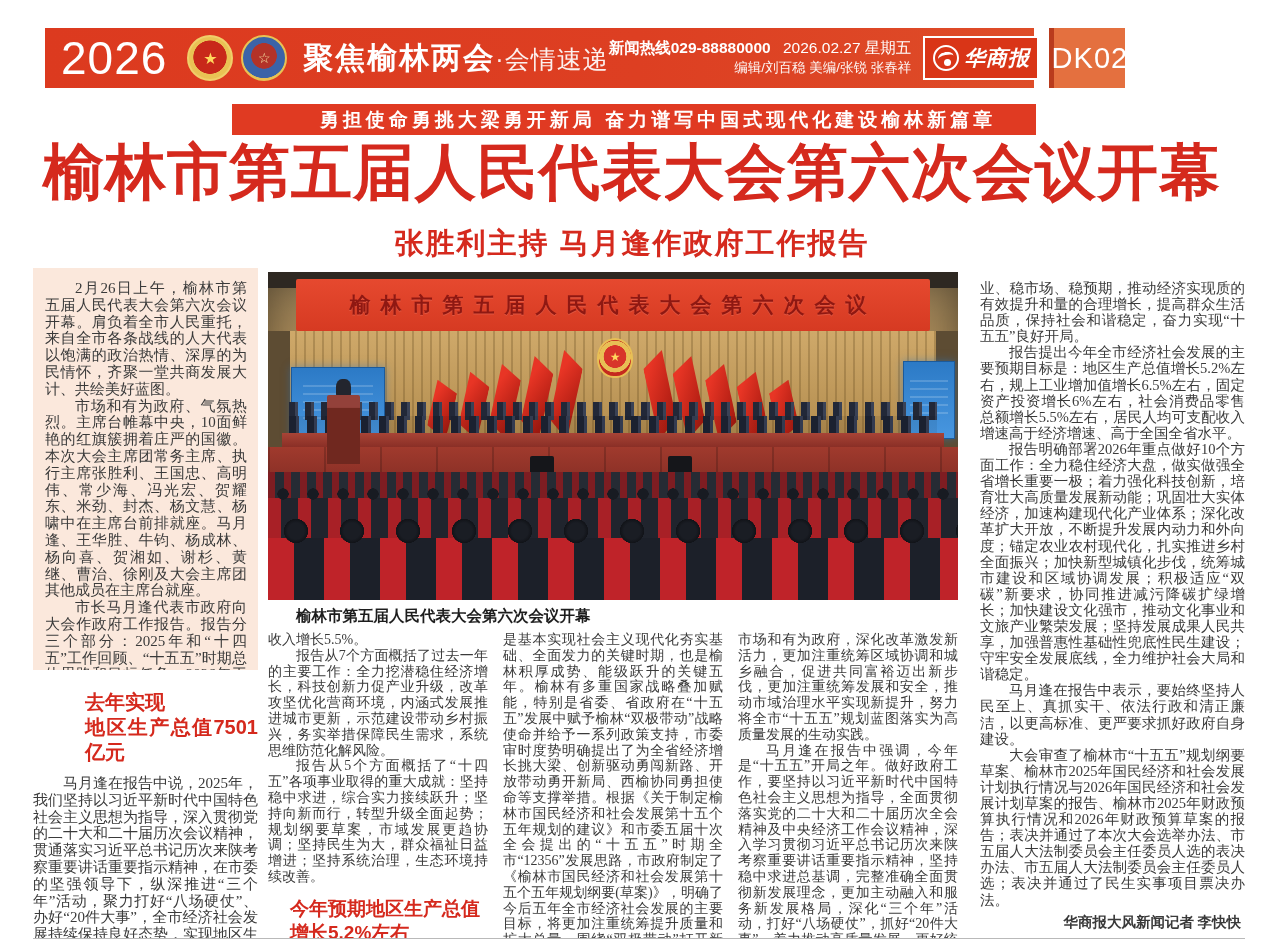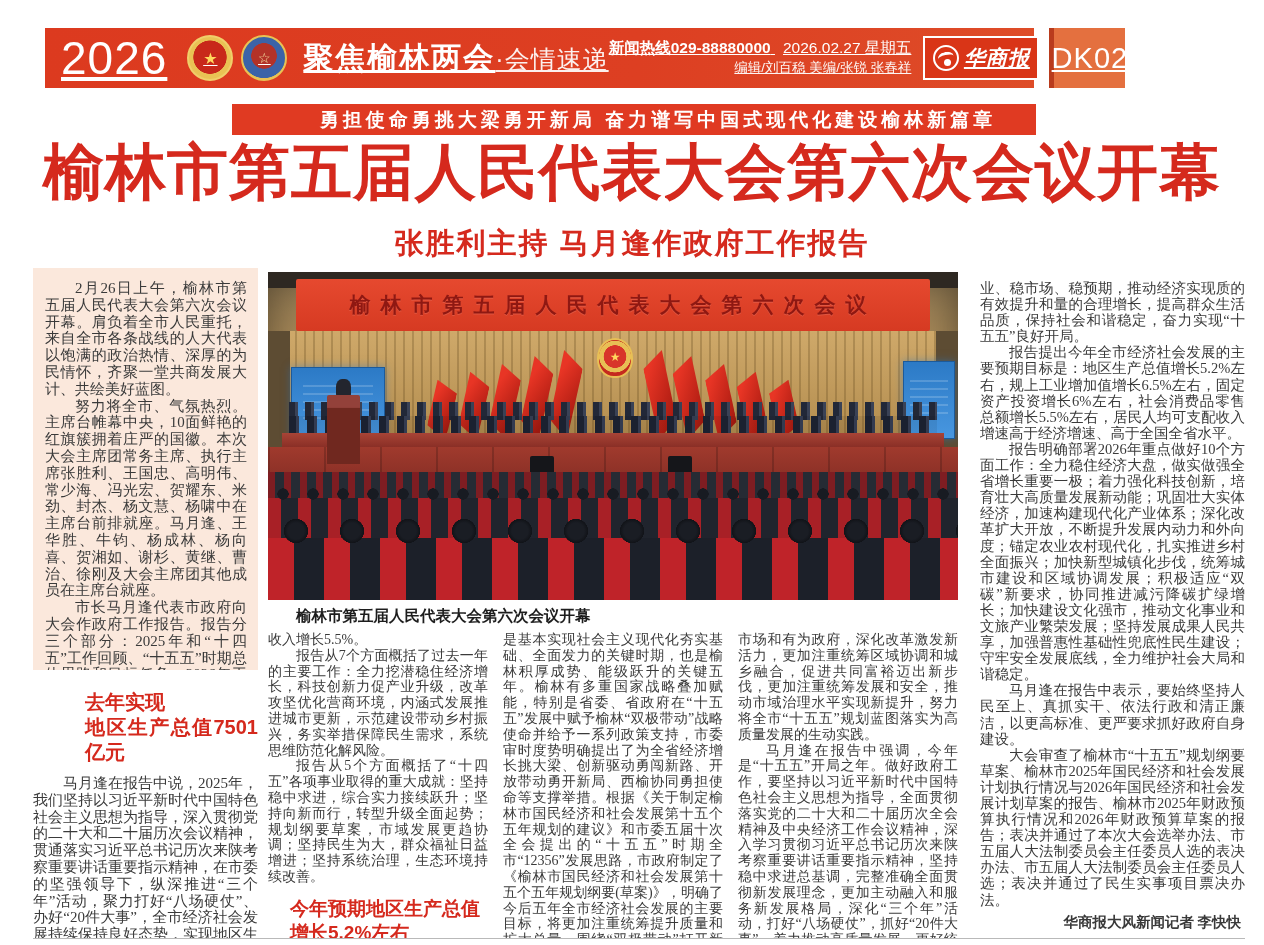--- a/index.html
+++ b/index.html
@@ -5,21 +5,21 @@
   * { margin:0; padding:0; box-sizing:border-box; }
   html,body { background:#ffffff; }
   body { width:1264px; height:945px; position:relative; overflow:hidden;
          font-family:"Liberation Serif","DejaVu Serif",serif; color:#3a3a3a; }
   .page { position:absolute; inset:0; background:#fff; }
 
   
   .masthead { position:absolute; left:45px; top:28px; width:989px; height:60px;
     background:linear-gradient(90deg,#dc3a1f 0%,#dd3f22 60%,#de4c28 100%);
     display:flex; align-items:center; color:#fff;
-    font-family:"Liberation Sans","DejaVu Sans",sans-serif;text-decoration:underline; }
+    font-family:"Liberation Sans","DejaVu Sans",sans-serif; }
   .mh-year { font-size:46px; font-weight:400; letter-spacing:1px; margin-left:16px; line-height:1; }
   .mh-emblems { display:flex; gap:8px; margin-left:20px; }
   .emblem { width:46px; height:46px; border-radius:50%; position:relative; flex:0 0 auto; }
   .emblem.nat { background:radial-gradient(circle at 50% 48%, #c8281a 0 54%, #e9c254 56% 72%, #c8281a 74%);
     border:2px solid #f0cf6a; display:flex; align-items:center; justify-content:center;
     color:#ffd75e; font-size:16px; }
   .emblem.cppcc { background:radial-gradient(circle at 50% 45%, #b33228 0 40%, #3b63a8 42% 70%, #e9c254 72%);
     border:2px solid #e9c254; display:flex; align-items:center; justify-content:center;
     color:#f4e2a0; font-size:14px; }
   .mh-section { margin-left:16px; white-space:nowrap; display:flex; align-items:baseline; }
@@ -176,21 +176,21 @@
   <div class="slogan">
     <span>勇担使命勇挑大梁勇开新局 奋力谱写中国式现代化建设榆林新篇章</span>
   </div>
 
   <h1 class="headline">榆林市第五届人民代表大会第六次会议开幕</h1>
   <h2 class="subheadline">张胜利主持 马月逢作政府工作报告</h2>
 
   <section class="col col1">
     <div class="intro-box">
       <p>2月26日上午，榆林市第五届人民代表大会第六次会议开幕。肩负着全市人民重托，来自全市各条战线的人大代表以饱满的政治热情、深厚的为民情怀，齐聚一堂共商发展大计、共绘美好蓝图。</p>
-      <p>努力将全市、气氛热烈。主席台帷幕中央，10面鲜艳的红旗簇拥着庄严的国徽。本次大会主席团常务主席、执行主席张胜利、王国忠、高明伟、常少海、冯光宏、贺耀东、米劲、封杰、杨文慧、杨啸中在主席台前排就座。马月逢、王华胜、牛钧、杨成林、杨向喜、贺湘如、谢杉、黄继、曹治、徐刚及大会主席团其他成员在主席台就座。</p>
+      <p>市场和有为政府、气氛热烈。主席台帷幕中央，10面鲜艳的红旗簇拥着庄严的国徽。本次大会主席团常务主席、执行主席张胜利、王国忠、高明伟、常少海、冯光宏、贺耀东、米劲、封杰、杨文慧、杨啸中在主席台前排就座。马月逢、王华胜、牛钧、杨成林、杨向喜、贺湘如、谢杉、黄继、曹治、徐刚及大会主席团其他成员在主席台就座。</p>
       <p>市长马月逢代表市政府向大会作政府工作报告。报告分三个部分：2025年和“十四五”工作回顾、“十五五”时期总体思路和目标任务、2026年工作安排。</p>
     </div>
     <h3 class="red-subhead">
       <span>去年实现</span>
       <span>地区生产总值7501亿元</span>
     </h3>
     <p>马月逢在报告中说，2025年，我们坚持以习近平新时代中国特色社会主义思想为指导，深入贯彻党的二十大和二十届历次会议精神，贯通落实习近平总书记历次来陕考察重要讲话重要指示精神，在市委的坚强领导下，纵深推进“三个年”活动，聚力打好“八场硬仗”、办好“20件大事”，全市经济社会发展持续保持良好态势，实现地区生产总值7501亿元、增长5.3%，规上工业增加值增长8.4%，固定资产投资增长5.6%，社会消费品零售总额增长5.6%，居民人均可支配</p>
   </section>
 
   <figure class="photo">

